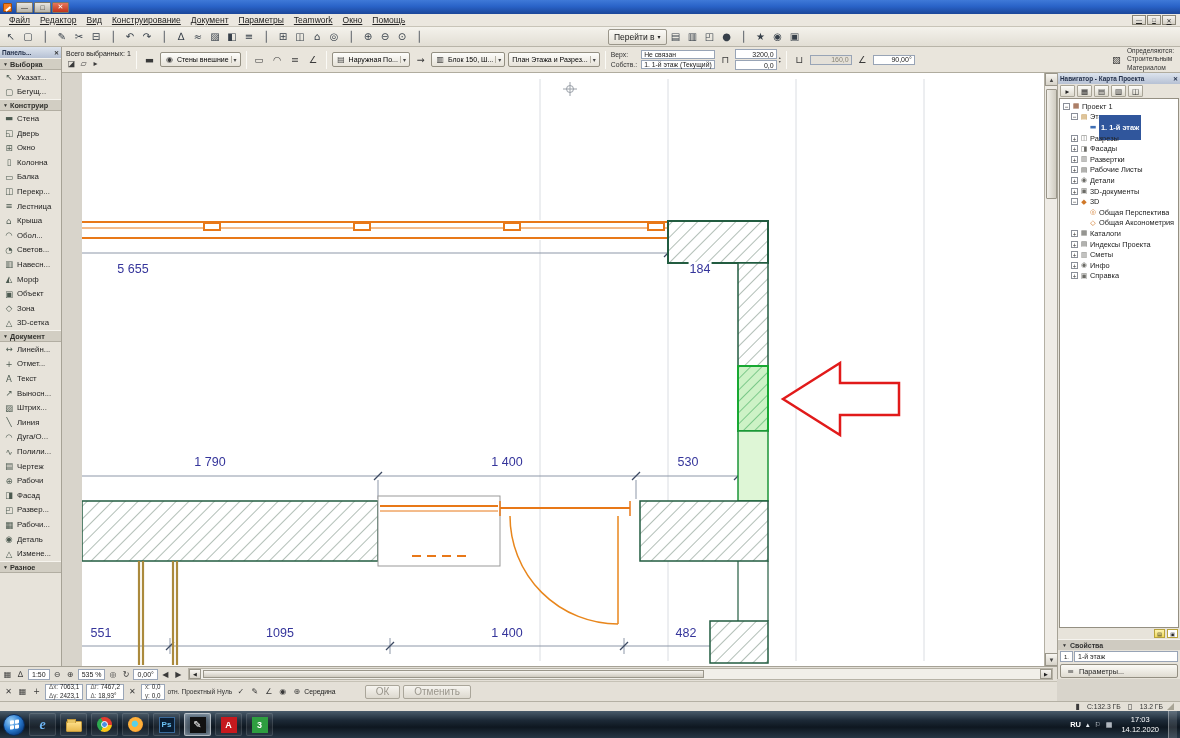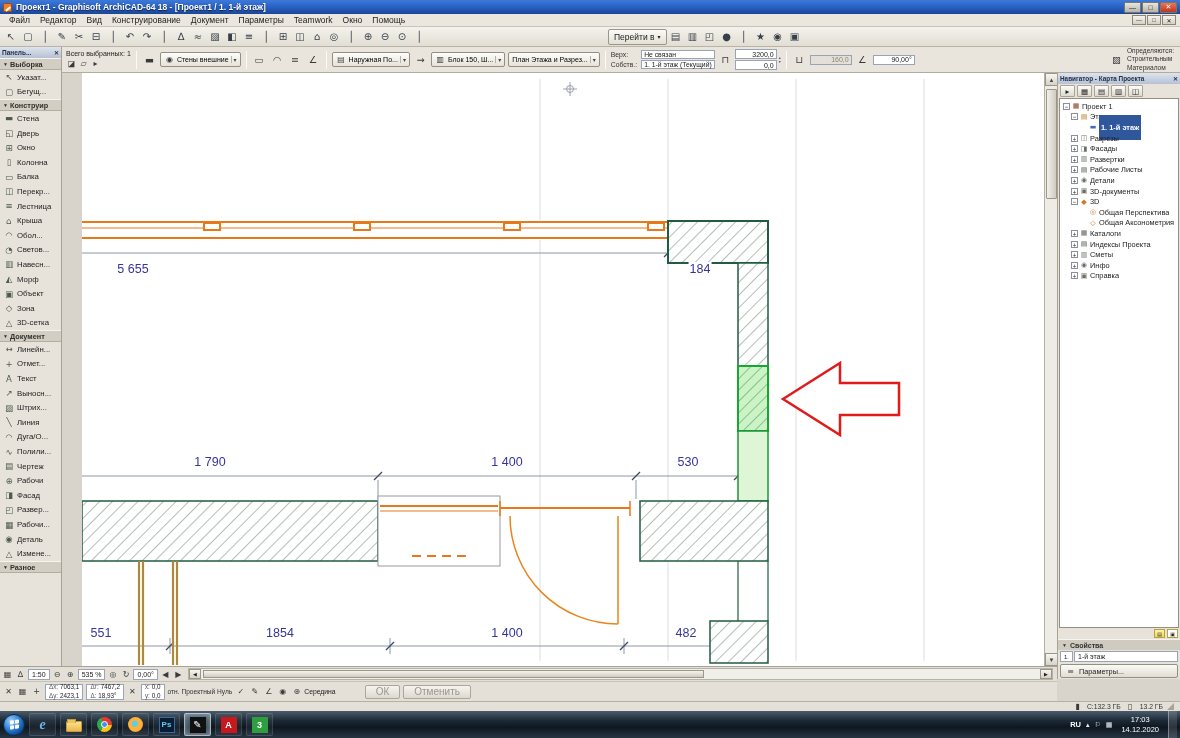--- a/index.html
+++ b/index.html
@@ -17,21 +17,21 @@
   .app-icon { width:9px; height:9px; background:#f57c1f; border:1px solid #a34d08; border-radius:1px; position:relative; flex:none;}
   .app-icon::after { content:""; position:absolute; left:1px; top:4px; width:6px; height:1.5px; background:#fff; transform:rotate(-40deg); }
   .title-text { color:#fff; font-size:8.5px; font-weight:bold; text-shadow:0 1px 1px #123; white-space:nowrap; overflow:hidden; flex:1; }
   .winbtns { display:flex; gap:1px; }
   .winbtn { width:17px; height:11px; font-size:7px; display:flex; align-items:center; justify-content:center;
             background:linear-gradient(#e8e6e0,#b8b4aa); border:1px solid #7a7668; border-radius:1px; color:#222; }
   .winbtn.close { background:linear-gradient(#e8775a,#c0341c); color:#fff; }
 
   
   .menubar { left:0; top:14px; width:1180px; height:13px; background:#ebe7df; border-bottom:1px solid #c8c4b8;
-             display:flex; align-items:center; padding:0 4px; }
+             display:flex; align-items:center; padding:0 4px;text-decoration:underline; }
   .menu-item { padding:0 5px; font-size:8.5px; white-space:nowrap; }
   .mdi-btns { margin-left:auto; display:flex; gap:1px; }
   .mdi-btn { width:14px; height:10px; font-size:6px; display:flex; align-items:center; justify-content:center;
              background:linear-gradient(#f6f4ef,#d4d0c6); border:1px solid #8a8678; }
 
   
   .toolbar1 { left:0; top:27px; width:1180px; height:20px; background:linear-gradient(#f4f2ec,#e2ded4);
               border-bottom:1px solid #b8b4a8; display:flex; align-items:center; padding:0 3px; gap:1px; }
   .tb-ic { width:16px; height:16px; display:inline-flex; align-items:center; justify-content:center;
            font-family:"DejaVu Sans", sans-serif; font-size:10px; color:#37404a; border-radius:2px; flex:none; }
@@ -165,21 +165,20 @@
   .tray-ic { font-size:7px; color:#e8eef4; font-family:"DejaVu Sans", sans-serif; }
   .lang { font-size:7.5px; font-weight:bold; }
   .clock { text-align:center; font-size:7.5px; line-height:1.25; padding:0 4px; }
   .showdesk { width:9px; height:27px; background:rgba(255,255,255,0.13); border-left:1px solid rgba(255,255,255,0.35); flex:none; }
 </style>
 </head>
 <body>
 
 <div class="abs titlebar">
   <span class="app-icon"></span>
-  <span class="title-text">Проект1 - Graphisoft ArchiCAD-64 18 - [Проект1 / 1. 1-й этаж]</span>
   <span class="winbtns">
     <span class="winbtn">—</span>
     <span class="winbtn">□</span>
     <span class="winbtn close">✕</span>
   </span>
 </div>
 
 <div class="abs menubar">
   <span style="display:flex;">
 
@@ -608,21 +607,21 @@
     <polygon points="701,326 758,290 758,310 817,310 817,342 758,342 758,362" fill="#ffffff" stroke="#e11a1a" stroke-width="2.5"></polygon>
   </svg>
 
   
   <div class="dim" style="left:51px;  top:189px;">5 655</div>
   <div class="dim" style="left:618px; top:189px;">184</div>
   <div class="dim" style="left:128px; top:382px;">1 790</div>
   <div class="dim" style="left:425px; top:382px;">1 400</div>
   <div class="dim" style="left:606px; top:382px;">530</div>
   <div class="dim" style="left:19px;  top:553px;">551</div>
-  <div class="dim" style="left:198px; top:553px;">1854</div>
+  <div class="dim" style="left:198px; top:553px;">1095</div>
   <div class="dim" style="left:425px; top:553px;">1 400</div>
   <div class="dim" style="left:604px; top:553px;">482</div>
 </div>
 
 <div class="abs vscroll">
   <div class="sb-btn">▲</div>
   <div class="vthumb"></div>
   <div class="sb-btn bottom">▼</div>
 </div>
 

